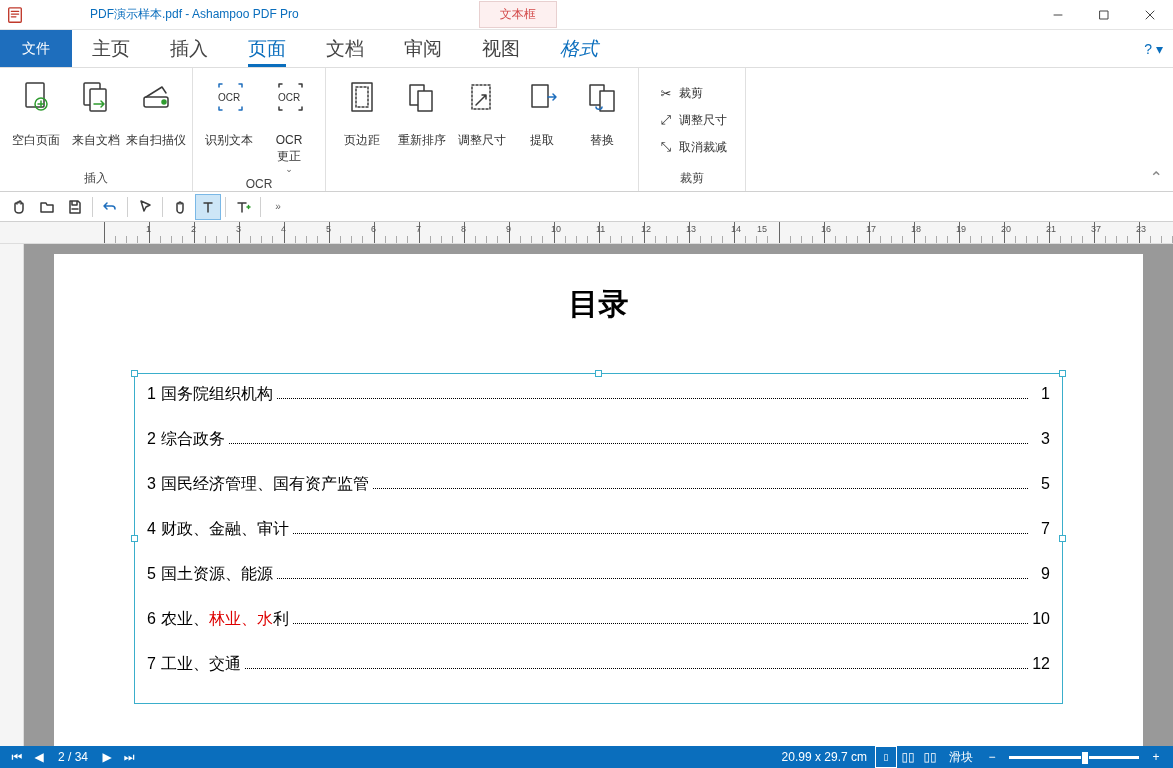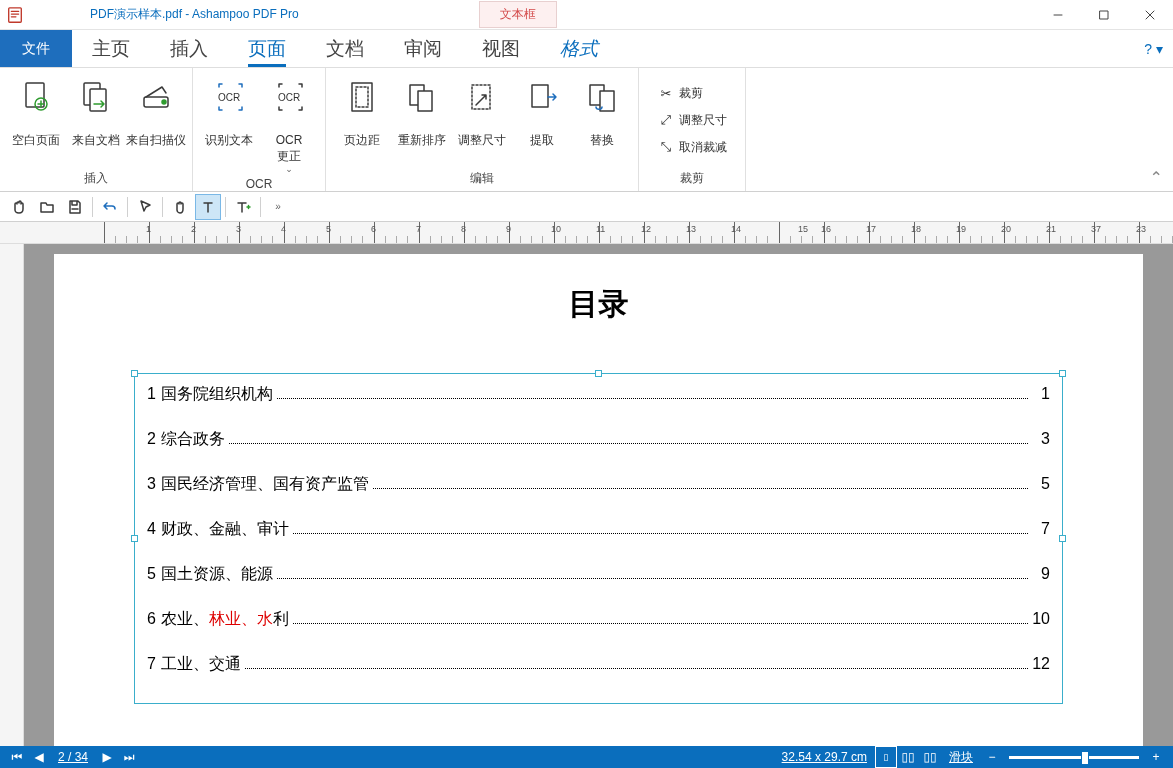--- a/index.html
+++ b/index.html
@@ -68,21 +68,21 @@
 .toc-entry .n { min-width: 14px; }
 .toc-entry .t { white-space: nowrap; }
 .toc-entry .dots { flex: 1; border-bottom: 1.5px dotted #000; margin: 0 4px 3px; }
 .toc-entry .p { min-width: 18px; text-align: right; }
 .red { color: #d00; }
 
 
 .status-bar { height: 22px; background: #0a6ebd; color: #fff; font-size: 12px; display: flex; align-items: center; padding: 0 6px; }
 .sb-btn { width: 22px; height: 22px; display: flex; align-items: center; justify-content: center; }
 .sb-sep { flex: 1; }
-.sb-txt { padding: 0 8px; text-decoration: underline; }
+.sb-txt { padding: 0 8px; }
 .slider-track { width: 130px; height: 3px; background: #fff; margin: 0 6px; position: relative; }
 .slider-thumb { position: absolute; top: -5px; left: 55%; width: 8px; height: 14px; background: #fff; border: 1px solid #0a6ebd; }
 
 svg { stroke: #3a3a3a; stroke-width: 1.5; fill: none; stroke-linecap: round; stroke-linejoin: round; }
 .green-accent { stroke: #2e9b2e; }
 .red-accent { stroke: #c0392b; fill: #c0392b; }
 </style>
 </head>
 <body>
 
@@ -230,21 +230,20 @@
           <div class="ico">
             <svg viewBox="0 0 40 40">
               <rect x="8" y="8" width="14" height="20"></rect>
               <rect x="18" y="14" width="14" height="20" fill="#fff"></rect>
               <path d="M14 30c0 3 6 3 6 0" stroke="#1e6ebd"></path>
             </svg>
           </div>
           <div class="lbl">替换</div>
         </div>
     </div>
-    <div class="ribbon-group-label">编辑</div>
   </div>
 
   <div class="ribbon-group">
     <div class="crop-col ribbon-group-items">
       <div class="rib-mini">
           <span class="mico">✂</span>
           <span>裁剪</span>
         </div>
       <div class="rib-mini">
           <span class="mico">⤢</span>
@@ -382,21 +381,21 @@
       <div class="num" style="left: 665px;">13</div>
       <div class="tick" style="left: 676px; top: 14px;"></div>
       <div class="tick" style="left: 687px; top: 14px;"></div>
       <div class="tick" style="left: 698px; top: 14px;"></div>
       <div class="tick major" style="left: 710px;"></div>
       <div class="num" style="left: 710px;">14</div>
       <div class="tick" style="left: 721px; top: 14px;"></div>
       <div class="tick" style="left: 732px; top: 14px;"></div>
       <div class="tick" style="left: 743px; top: 14px;"></div>
       <div class="tick major" style="left: 755px;"></div>
-      <div class="num" style="left: 777px;">15</div>
+      <div class="num" style="left: 736px;">15</div>
       <div class="tick" style="left: 766px; top: 14px;"></div>
       <div class="tick" style="left: 777px; top: 14px;"></div>
       <div class="tick" style="left: 788px; top: 14px;"></div>
       <div class="tick major" style="left: 800px;"></div>
       <div class="num" style="left: 800px;">16</div>
       <div class="tick" style="left: 811px; top: 14px;"></div>
       <div class="tick" style="left: 822px; top: 14px;"></div>
       <div class="tick" style="left: 833px; top: 14px;"></div>
       <div class="tick major" style="left: 845px;"></div>
       <div class="num" style="left: 845px;">17</div>
@@ -497,21 +496,21 @@
   </div>
 </div>
 
 <div class="status-bar">
   <div class="sb-btn">⏮</div>
   <div class="sb-btn">◀</div>
   <div class="sb-txt">2 / 34</div>
   <div class="sb-btn">▶</div>
   <div class="sb-btn">⏭</div>
   <div class="sb-sep"></div>
-  <div class="sb-txt">32.54 x 29.7 cm</div>
+  <div class="sb-txt">20.99 x 29.7 cm</div>
   <div class="sb-btn" style="border:1px solid #fff;font-size:9px;padding:0 2px">▯</div>
   <div class="sb-btn">▯▯</div>
   <div class="sb-btn">▯▯</div>
   <div class="sb-txt">滑块</div>
   <div class="sb-btn">−</div>
   <div class="slider-track">
       <div class="slider-thumb"></div>
     </div>
   <div class="sb-btn">+</div>
 </div>

